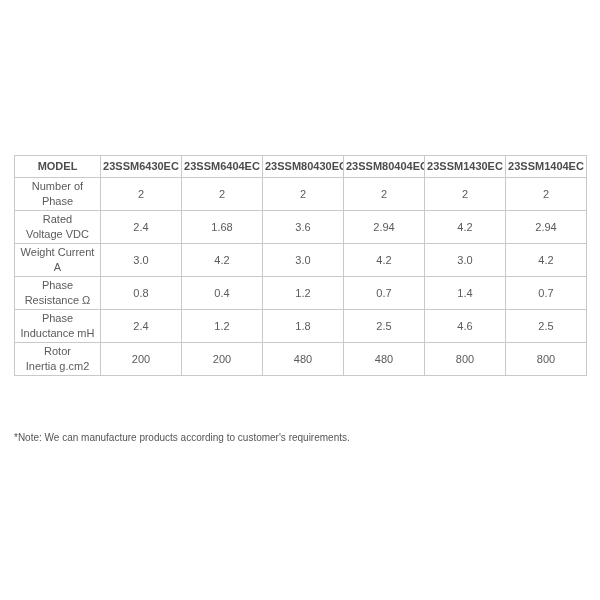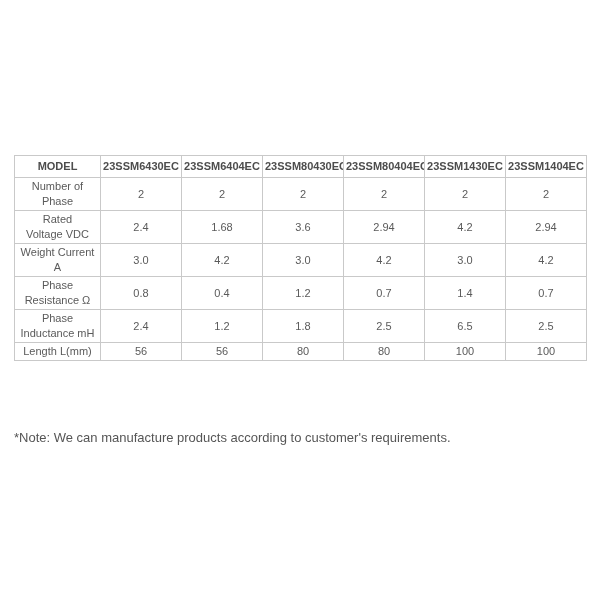--- a/index.html
+++ b/index.html
@@ -43,21 +43,21 @@
   table.spec td.label {
     white-space: pre-line;
   }
   tr.h1 { height: 17px; }
   tr.h2 { height: 19px; }
   tr.h3 { height: 18px; }
   .note {
     position: absolute;
     left: 14px;
     top: 431px;
-    font-size: 13px;
+    font-size: 10px;
     line-height: 14px;
     color: #555555;
   }
 </style>
 </head>
 <body>
 
 <div class="page">
 
   <table class="spec">
@@ -120,30 +120,31 @@
         <td>1.4</td>
         <td>0.7</td>
       </tr>
       <tr class="h2">
         <td class="label">Phase
 Inductance mH</td>
         <td>2.4</td>
         <td>1.2</td>
         <td>1.8</td>
         <td>2.5</td>
-        <td>6.5</td>
+        <td>4.6</td>
         <td>2.5</td>
       </tr>
-      <tr class="h3">
-        <td class="label">Length L(mm)</td>
-        <td>56</td>
-        <td>56</td>
-        <td>80</td>
-        <td>80</td>
-        <td>100</td>
-        <td>100</td>
+      <tr class="h2">
+        <td class="label">Rotor
+Inertia g.cm2</td>
+        <td>200</td>
+        <td>200</td>
+        <td>480</td>
+        <td>480</td>
+        <td>800</td>
+        <td>800</td>
       </tr>
     </tbody>
   </table>
 
   <div class="note">*Note: We can manufacture products according to customer's requirements.</div>
 
 </div>
 
 </body></html>

